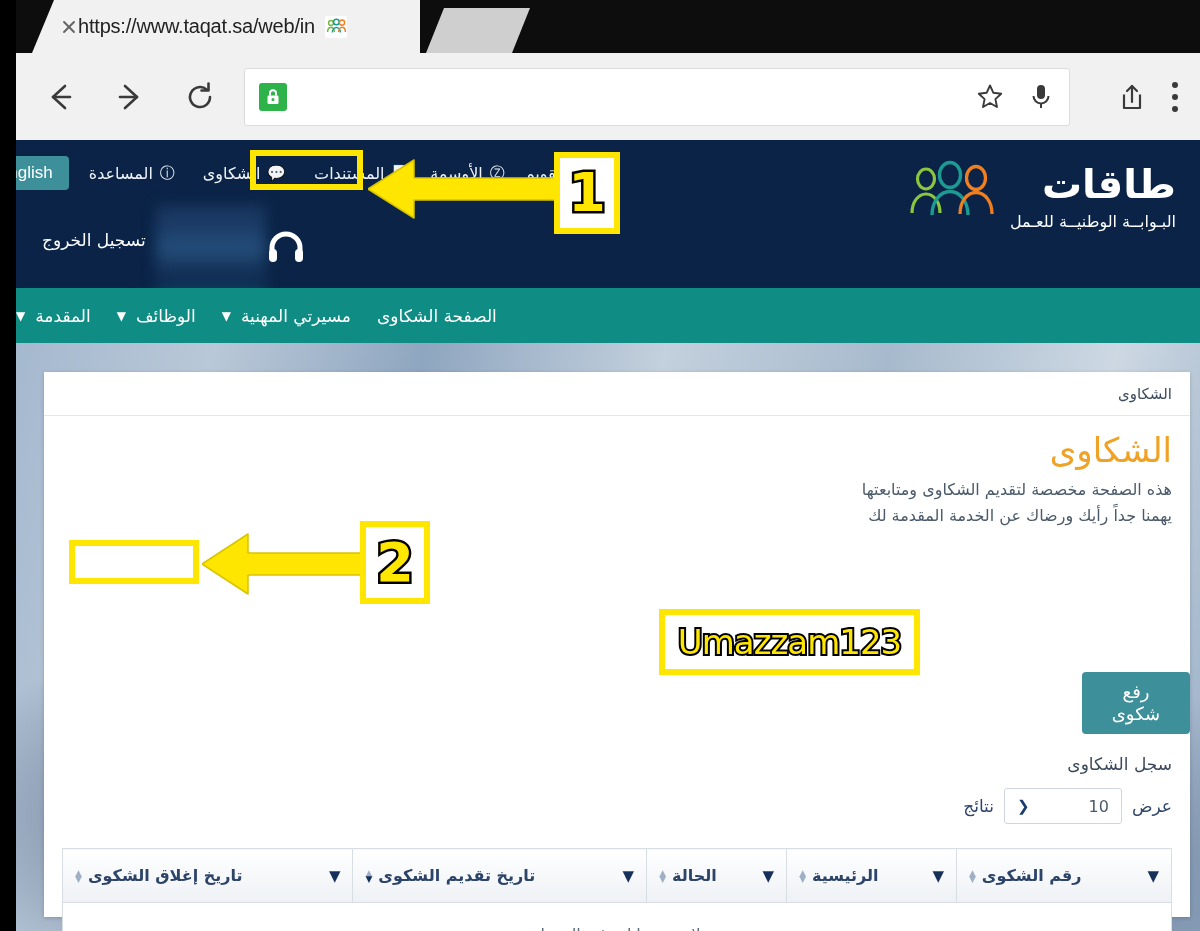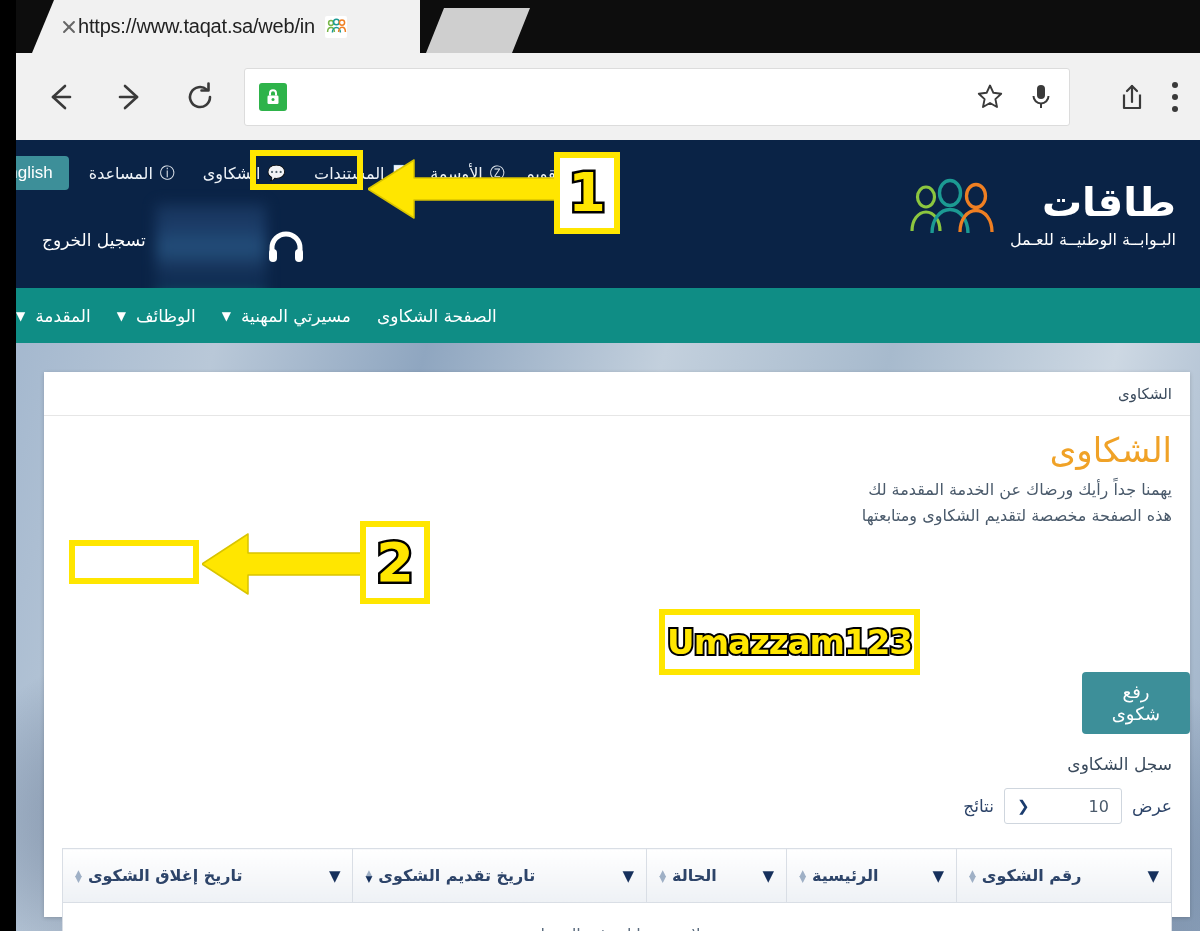--- a/index.html
+++ b/index.html
@@ -98,21 +98,21 @@
       radial-gradient(ellipse 300px 300px at 88% 92%, rgba(40,62,98,.5), transparent 70%),
       radial-gradient(ellipse 480px 180px at 50% 100%, rgba(25,45,80,.45), transparent 70%);
   }
 
   
   .site-header {
     position: absolute; top: 0; left: 0; width: 1200px; height: 148px;
     background: #0a2346;
   }
   .logo-wrap {
-    position: absolute; top: 36px; right: 40px;
+    position: absolute; top: 18px; right: 40px;
     display: flex; align-items: flex-start; gap: 12px;
   }
   .logo-text { text-align: right; color: #fff; padding-top: 6px; }
   .logo-word {
     font-size: 40px; font-weight: bold; line-height: 1;
     letter-spacing: 1px; color:#ffffff;
   }
   .logo-sub {
     font-size: 16px; letter-spacing: 2.5px; margin-top: 8px; color:#ffffff;
   }
@@ -233,21 +233,21 @@
     display:flex; align-items:center; justify-content:center;
     font-family: "DejaVu Sans", sans-serif; font-weight: bold;
     color:#ffe600; font-size: 54px; line-height:1;
     -webkit-text-stroke: 5px #000; paint-order: stroke fill;
     pointer-events: none;
   }
   .ann-arrow { position: absolute; pointer-events: none; }
   .ann-user {
     position:absolute; background:#fff; border: 6px solid #ffe600;
     display:flex; align-items:center; justify-content:center;
-    color:#ffe600; font-size: 34px; font-weight:bold;
+    color:#ffe600; font-size: 34px; font-weight:normal;
     font-family:"DejaVu Sans", sans-serif; letter-spacing:-1px;
     -webkit-text-stroke: 4px #000; paint-order: stroke fill;
     pointer-events:none;
   }
 </style>
 </head>
 <body>
 
 <div id="screen">
 
@@ -406,22 +406,22 @@
       </div>
     </div>
 
     <div class="card">
       <div class="card-head">
         <span class="crumb">الشكاوى</span>
       </div>
 
       <div class="card-body">
         <div class="h1">الشكاوى</div>
+        <div class="lead">هذه الصفحة مخصصة لتقديم الشكاوى ومتابعتها</div>
         <div class="lead">يهمنا جداً رأيك ورضاك عن الخدمة المقدمة لك</div>
-        <div class="lead">هذه الصفحة مخصصة لتقديم الشكاوى ومتابعتها</div>
       </div>
 
       <button class="btn-submit">رفع شكوى</button>
 
       <div class="records-head">
         <div class="records-title">سجل الشكاوى</div>
         <div class="show-row">
           <span class="lbl">عرض</span>
           <span class="select-box">
             <span class="chev">❯</span>

